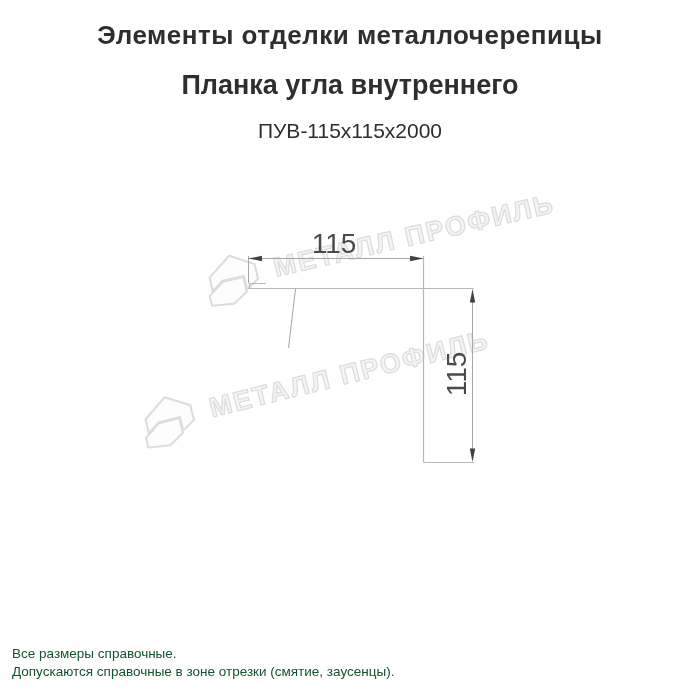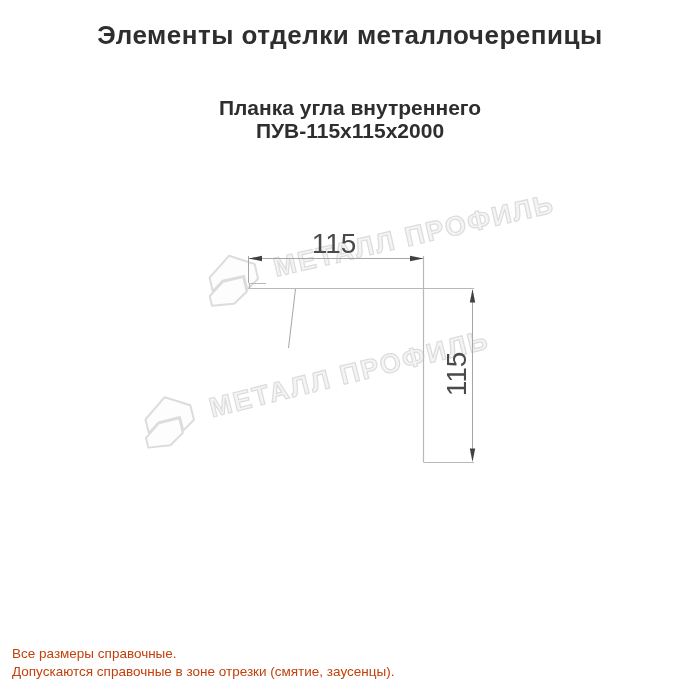--- a/index.html
+++ b/index.html
@@ -14,28 +14,28 @@
   .page{position:absolute;inset:0;padding-left:28px;}
 
   
   .title{
     position:absolute;top:20px;left:0;width:700px;
     text-align:center;
     font-size:26px;font-weight:bold;color:#2e2e2e;
     letter-spacing:0.5px;
   }
   .subtitle{
-    position:absolute;top:96px;left:0;width:700px;
+    position:absolute;top:70px;left:0;width:700px;
     text-align:center;
-    font-size:21px;font-weight:bold;color:#2e2e2e;
+    font-size:27px;font-weight:bold;color:#2e2e2e;
   }
   .product-code{
     position:absolute;top:119px;left:0;width:700px;
     text-align:center;
-    font-size:21px;font-weight:bold;color:#2e2e2e;
+    font-size:21px;font-weight:normal;color:#2e2e2e;
   }
 
   
   .drawing{position:absolute;inset:0;}
   .drawing-svg{position:absolute;left:0;top:0;}
 
   .dim-label-top{
     position:absolute;left:308px;top:228px;width:52px;
     text-align:center;
     font-size:28px;font-weight:400;color:#4a4a4a;
@@ -64,21 +64,21 @@
   .wm-text{
     font-weight:bold;font-size:27px;letter-spacing:2px;
     white-space:nowrap;
     color:#f4f4f4;
     -webkit-text-stroke:1.2px #dcdcdc;
   }
 
   
   .footer{
     position:absolute;left:12px;top:645px;
-    font-size:13.5px;line-height:17.5px;color:#c2410c;
+    font-size:13.5px;line-height:17.5px;color:#14532d;
   }
 </style>
 </head>
 <body>
 
 <div class="page">
 
   <div class="title">Элементы отделки металлочерепицы</div>
   <div class="subtitle">Планка угла внутреннего</div>
   <div class="product-code">ПУВ-115х115х2000</div>

